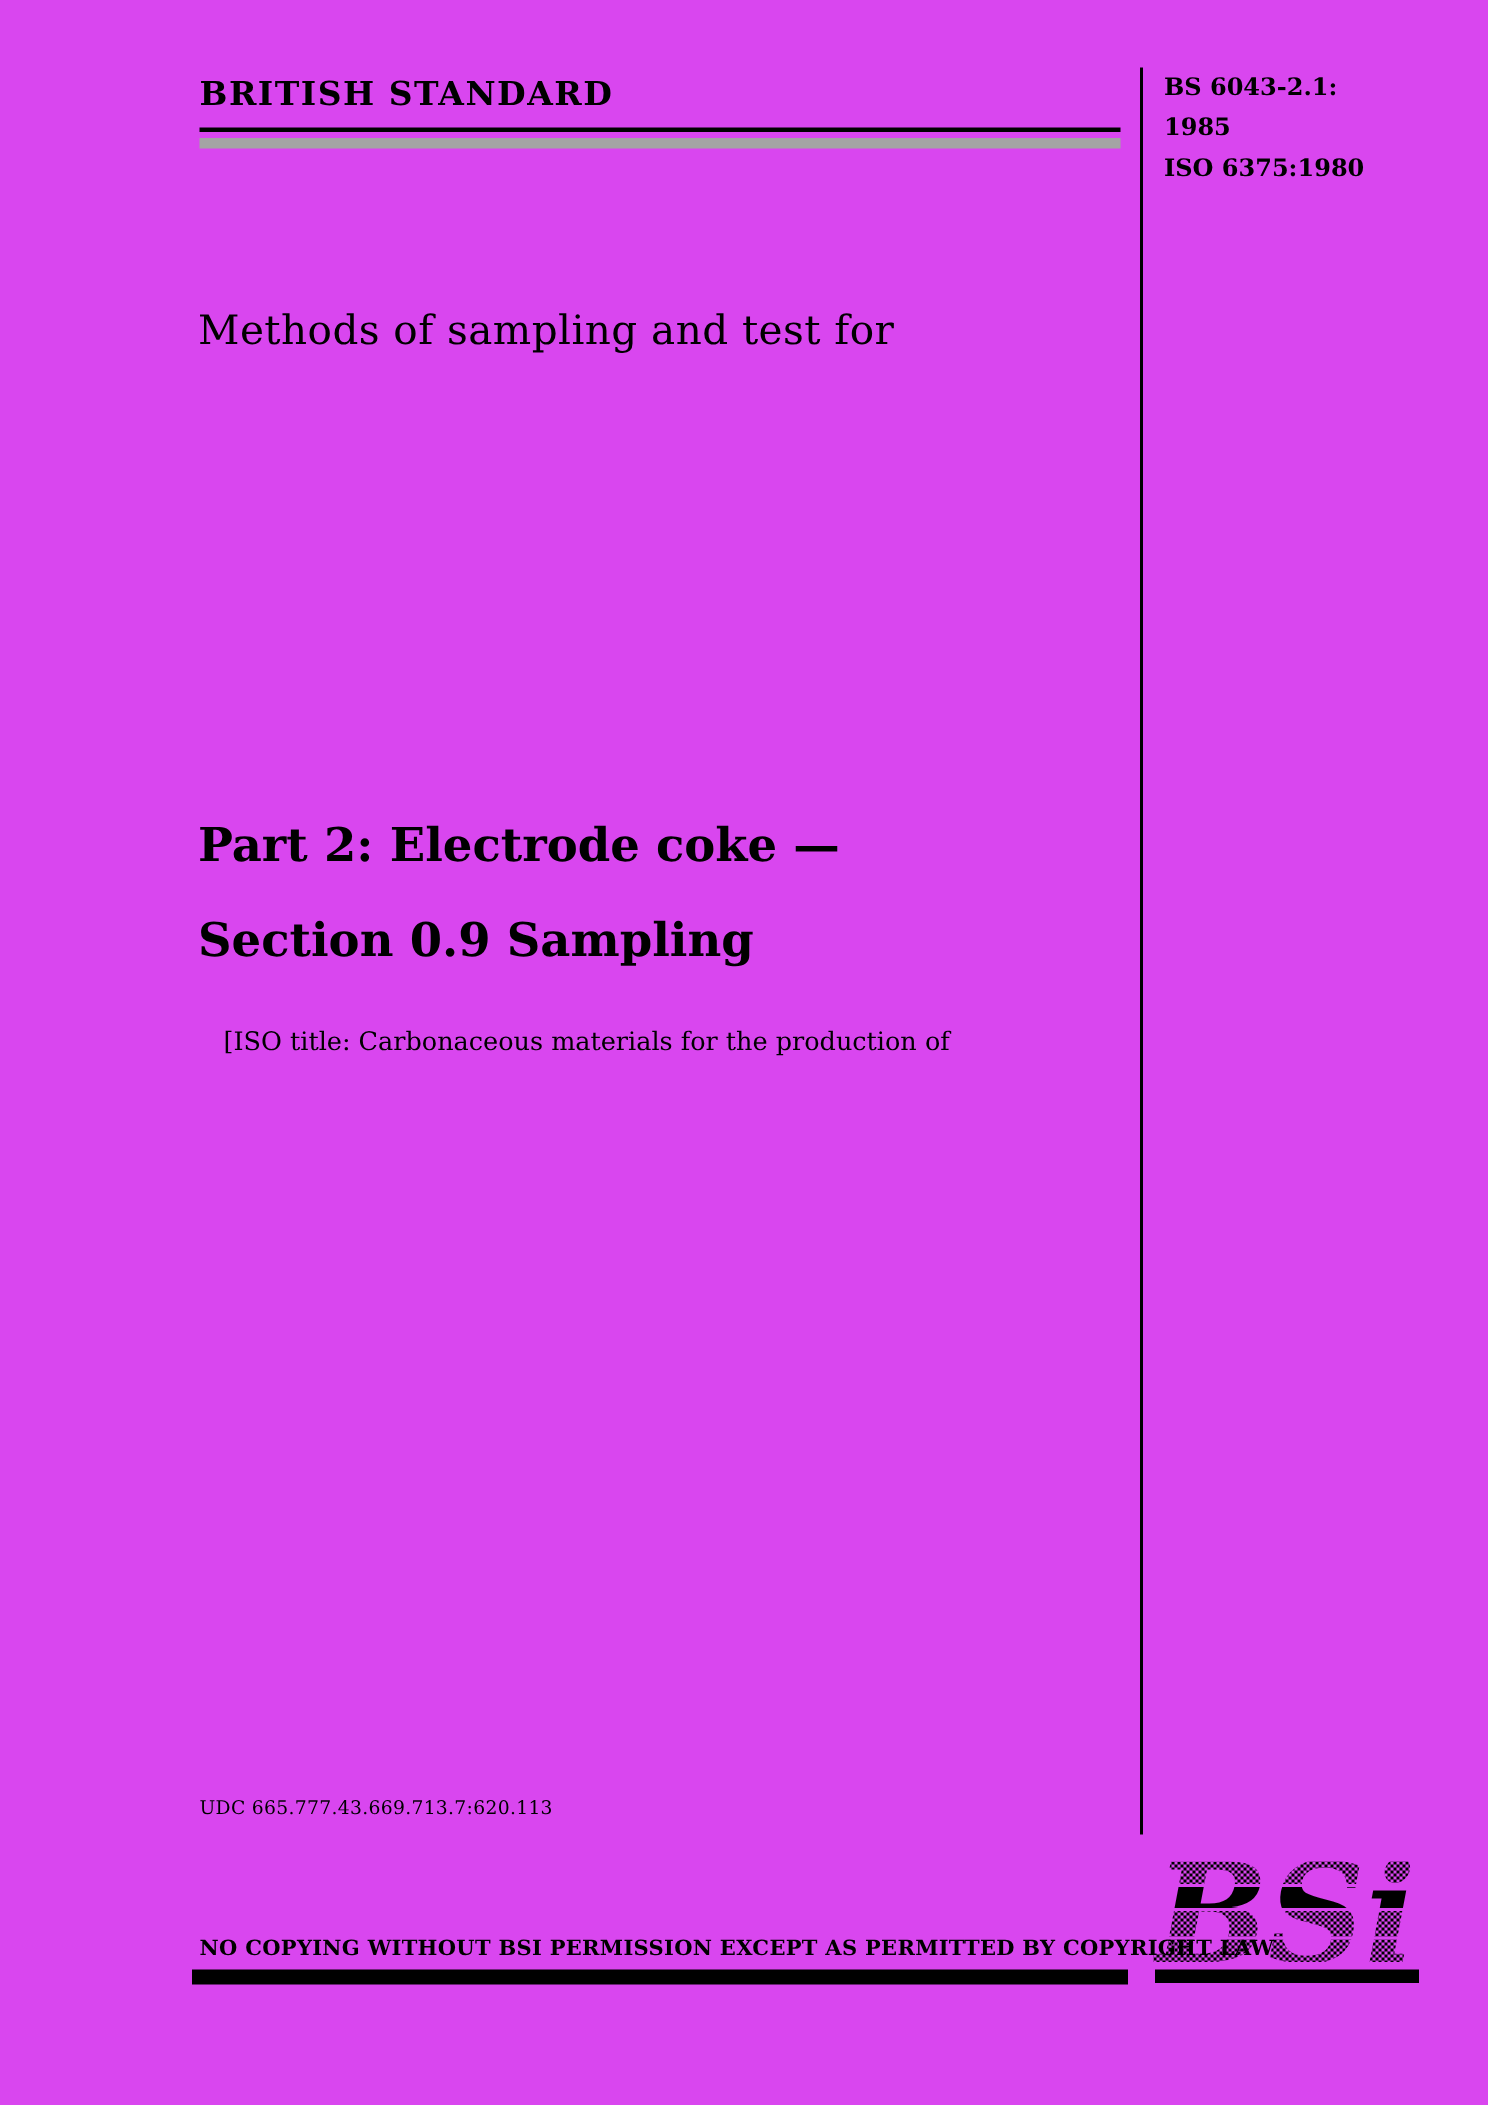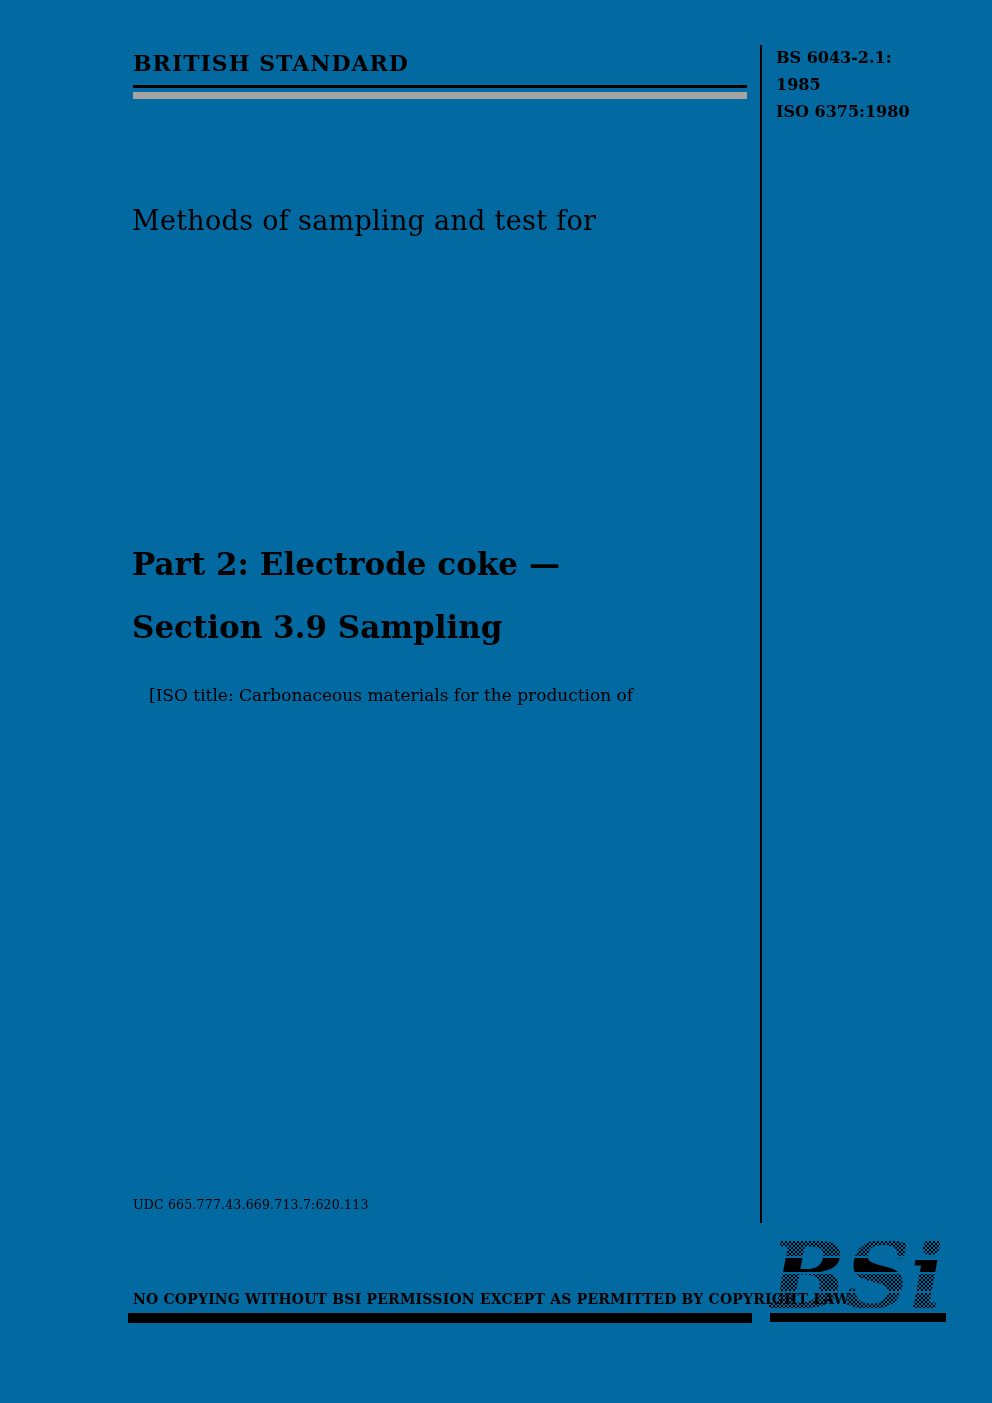--- a/index.html
+++ b/index.html
@@ -4,21 +4,21 @@
 <style>
   html, body {
     margin: 0;
     padding: 0;
     background: #ffffff;
   }
   .page {
     position: relative;
     width: 992px;
     height: 1403px;
-    background: #0369a1;
+    background: #d946ef;
     overflow: hidden;
     font-family: "DejaVu Serif", serif;
     color: #000000;
   }
   .abs { position: absolute; }
 
   .brit-standard {
     left: 133px; top: 50px;
     font-size: 22px; font-weight: bold;
     letter-spacing: 1px;
@@ -112,21 +112,21 @@
   <div class="abs doc-ref">
     <div>BS 6043-2.1:</div>
     <div>1985</div>
     <div>ISO 6375:1980</div>
   </div>
 
   <div class="abs kicker">Methods of sampling and test for</div>
 
 
   <div class="abs part-title">Part 2: Electrode coke —</div>
-  <div class="abs section-title">Section 3.9 Sampling</div>
+  <div class="abs section-title">Section 0.9 Sampling</div>
 
   <div class="abs iso-title">
     <div>[ISO title: Carbonaceous materials for the production of</div>
   </div>
 
   <div class="abs udc">UDC 665.777.43.669.713.7:620.113</div>
 
   <div class="abs copy-text">NO COPYING WITHOUT BSI PERMISSION EXCEPT AS PERMITTED BY COPYRIGHT LAW</div>
   <div class="abs copy-bar"></div>
 

